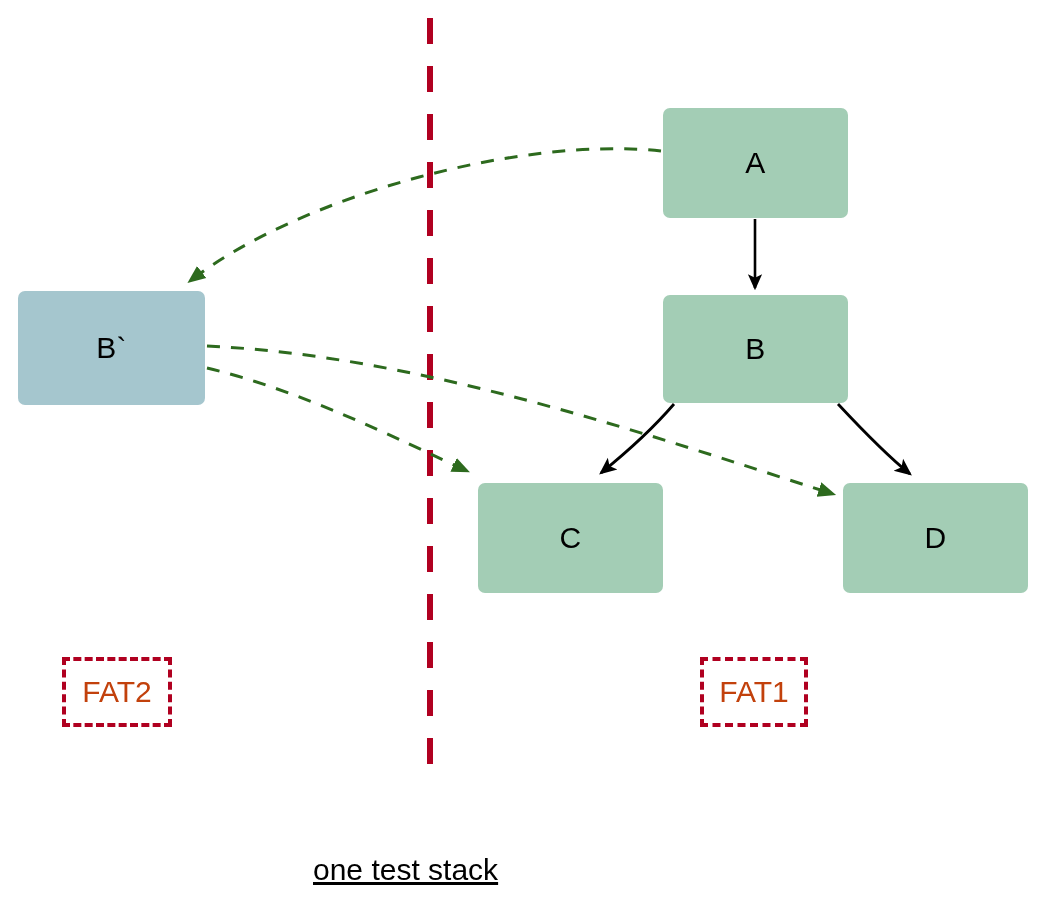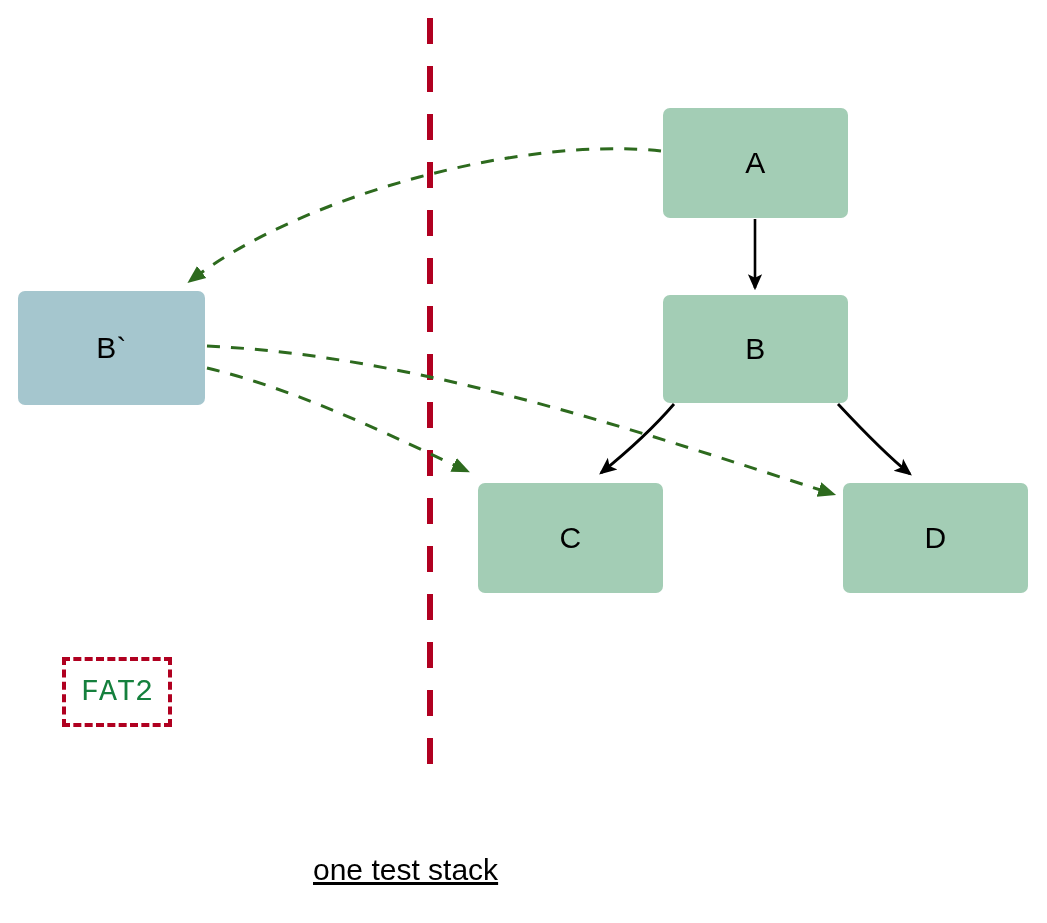--- a/index.html
+++ b/index.html
@@ -40,24 +40,24 @@
   .node-green { background: #a3cdb5; }
   .node-blue  { background: #a5c6ce; }
 
   .fat-box {
     position: absolute;
     display: flex;
     align-items: center;
     justify-content: center;
     border: 4px dashed #b00020;
     font-size: 30px;
-    color: #15803d;
+    color: #c2410c;
     background: transparent;
     box-sizing: border-box;
-    font-family: Liberation Mono, monospace;
+    font-family: Liberation Sans, sans-serif;
   }
   .caption {
     position: absolute;
     font-size: 30px;
     color: #000000;
     white-space: nowrap;
     font-family: "Liberation Sans", sans-serif;
     text-decoration: underline;
   }
 </style>
@@ -108,16 +108,19 @@
   </div>
 
   <div class="node-box node-blue" style="left:18px; top:291px; width:187px; height:114px;">
     <span>B`</span>
   </div>
 
   <div class="fat-box" style="left:62px; top:657px; width:110px; height:70px;">
     <span>FAT2</span>
   </div>
 
+  <div class="fat-box" style="left:700px; top:657px; width:108px; height:70px;">
+    <span>FAT1</span>
+  </div>
 
   <div class="caption" style="left:313px; top:853px;">one test stack</div>
 
 </div>
 
 </body></html>

